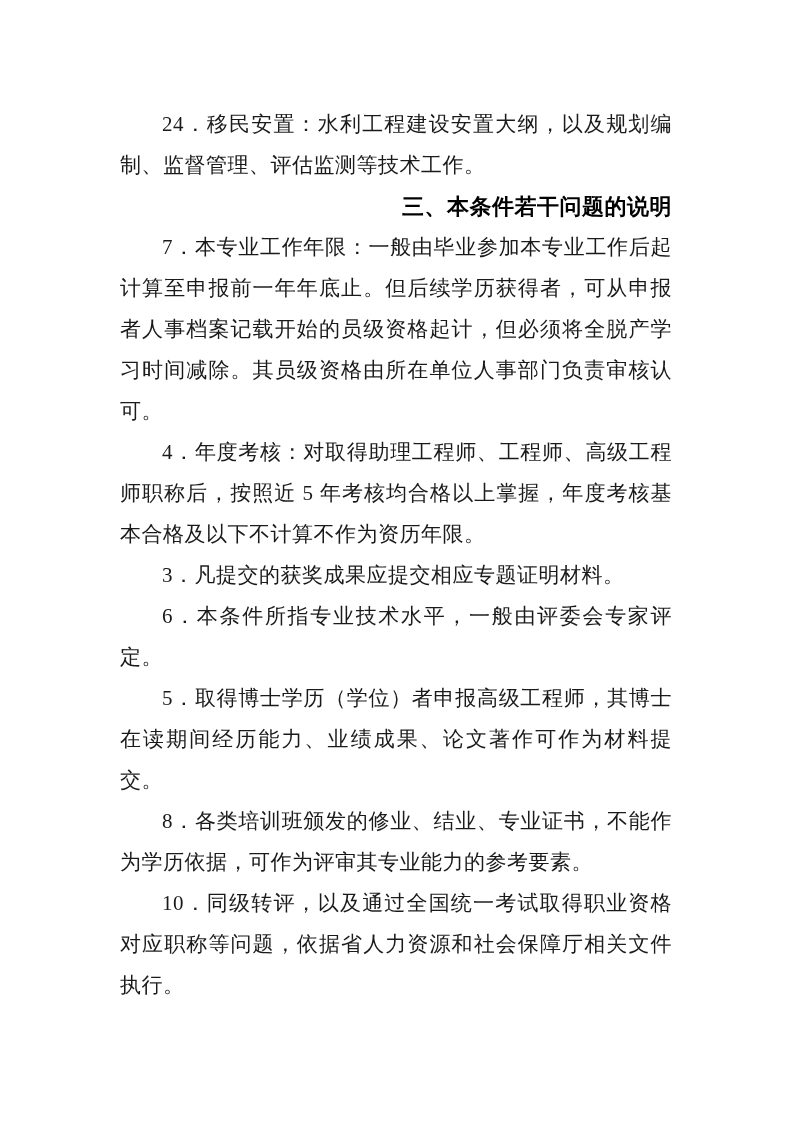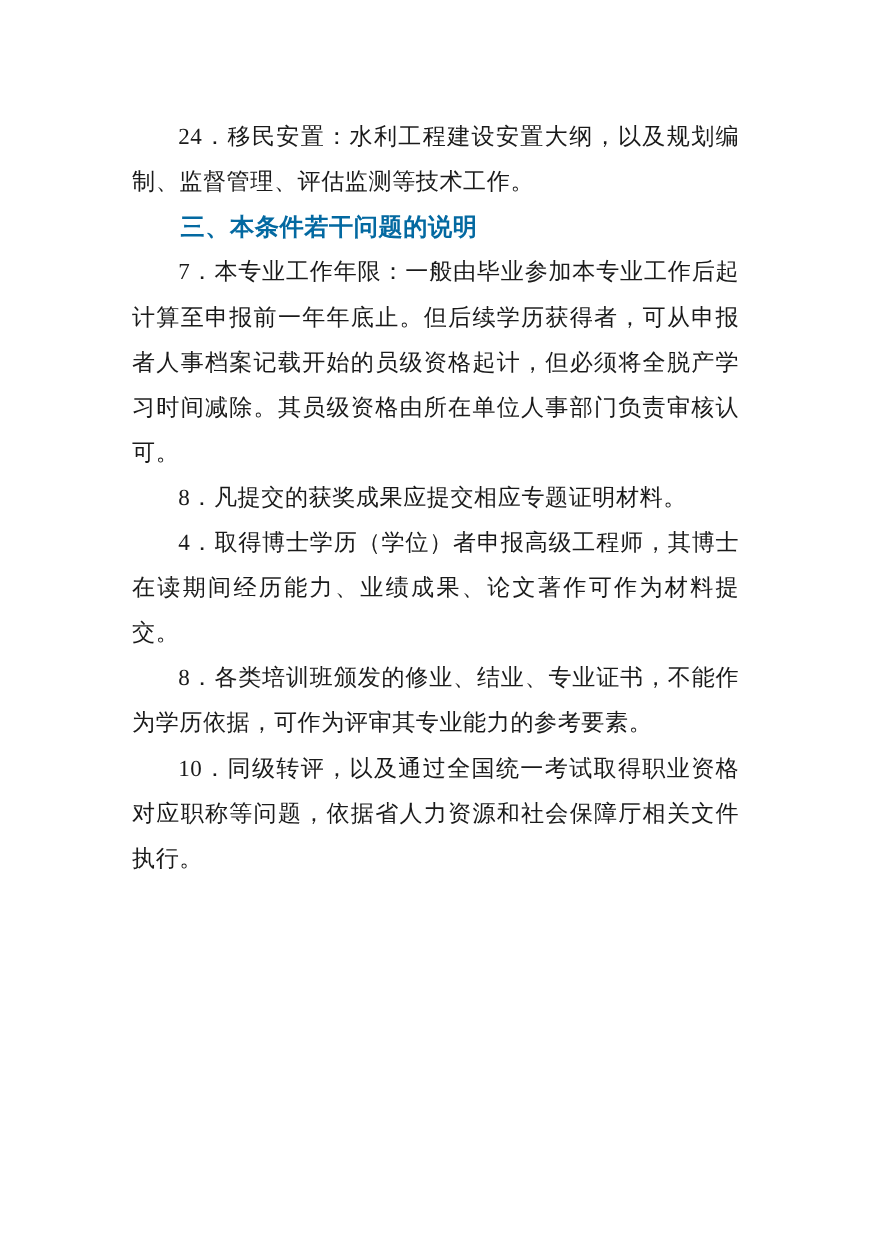--- a/index.html
+++ b/index.html
@@ -32,44 +32,46 @@
     letter-spacing: 0.5px;
     word-break: break-all;
   }
   p.heading {
     margin: 0;
     font-size: 22px;
     line-height: 41px;
     text-indent: 2em;
     font-weight: bold;
     font-family: "Liberation Sans", "DejaVu Sans", sans-serif;
-    color: #0369a1;
-    text-align: left;
+    color: #000000;
+    text-align: right;
     letter-spacing: 0.5px;
   }
 </style>
 </head>
 <body>
 
 <div class="page">
   <div class="doc-body">
 
     <p class="para">24．移民安置：水利工程建设安置大纲，以及规划编制、监督管理、评估监测等技术工作。</p>
 
     <p class="heading">三、本条件若干问题的说明</p>
 
 
 
     <p class="para">7．本专业工作年限：一般由毕业参加本专业工作后起计算至申报前一年年底止。但后续学历获得者，可从申报者人事档案记载开始的员级资格起计，但必须将全脱产学习时间减除。其员级资格由所在单位人事部门负责审核认可。</p>
 
+    <p class="para">4．年度考核：对取得助理工程师、工程师、高级工程师职称后，按照近 5 年考核均合格以上掌握，年度考核基本合格及以下不计算不作为资历年限。</p>
 
-    <p class="para">8．凡提交的获奖成果应提交相应专题证明材料。</p>
+    <p class="para">3．凡提交的获奖成果应提交相应专题证明材料。</p>
+
+    <p class="para">6．本条件所指专业技术水平，一般由评委会专家评定。</p>
 
 
-
-    <p class="para">4．取得博士学历（学位）者申报高级工程师，其博士在读期间经历能力、业绩成果、论文著作可作为材料提交。</p>
+    <p class="para">5．取得博士学历（学位）者申报高级工程师，其博士在读期间经历能力、业绩成果、论文著作可作为材料提交。</p>
 
     <p class="para">8．各类培训班颁发的修业、结业、专业证书，不能作为学历依据，可作为评审其专业能力的参考要素。</p>
 
     <p class="para">10．同级转评，以及通过全国统一考试取得职业资格对应职称等问题，依据省人力资源和社会保障厅相关文件执行。</p>
 
   </div>
 </div>
 
 </body></html>

